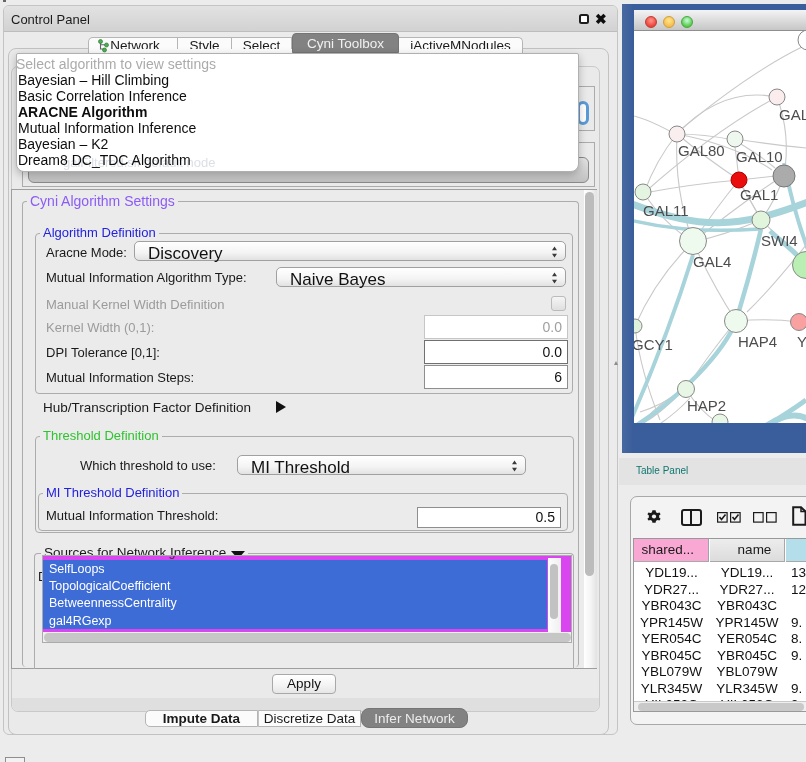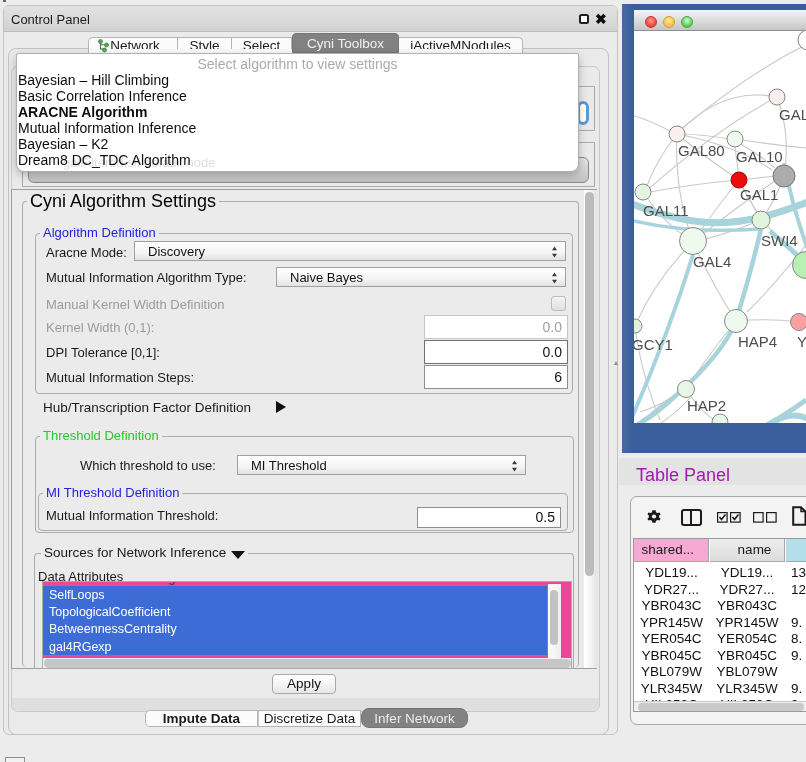--- a/index.html
+++ b/index.html
@@ -1,19 +1,19 @@
 <!DOCTYPE html>
 <html><head><meta charset="utf-8"><style>
 *{margin:0;padding:0;box-sizing:border-box}
 html,body{width:806px;height:762px}
 body{background:#ECECEC;font-family:"Liberation Sans",sans-serif;position:relative;overflow:hidden}
 .abs{position:absolute}
 .lbl{position:absolute;font-size:13px;color:#1a1a1a;font-weight:normal;white-space:nowrap}
 .gray{color:#9B9B9B !important}
-.combo{position:absolute;border:1px solid #A0A0A0;border-radius:0;background:linear-gradient(#FFFFFF,#F4F4F4 60%,#E2E2E2);font-size:13px;color:#111}
+.combo{position:absolute;border:1px solid #A0A0A0;border-radius:5px;background:linear-gradient(#FFFFFF,#F4F4F4 60%,#E2E2E2);font-size:17px;color:#111}
 .fld{position:absolute;background:#fff;font-size:14px;color:#111;text-align:right;padding-right:5px}
 .fieldset{position:absolute;border:1px solid #ACACAC;border-radius:4px}
 .flabel{position:absolute;top:-8px;background:#EBEBEB;padding:0 3px;font-size:13px;white-space:nowrap;line-height:14px}
 .titem{font-size:13px;color:#1a1a1a;white-space:nowrap;text-align:center}
 .trow{display:flex;height:16.5px;line-height:16.5px}
 .trow span:first-child{width:75px;text-align:center}
 .trow span:nth-child(2){width:76px;text-align:center}
 .trow i{font-style:normal;padding-left:6px}
 .car{position:absolute;left:0;top:0;width:0;height:0}
 </style></head>
@@ -45,21 +45,21 @@
   <circle cx="3.5" cy="3.5" r="2" fill="#4CAF50" stroke="#2E7D32" stroke-width="0.7"></circle>
   <circle cx="9.5" cy="7" r="2" fill="#4CAF50" stroke="#2E7D32" stroke-width="0.7"></circle>
   <circle cx="7.5" cy="12" r="2" fill="#4CAF50" stroke="#2E7D32" stroke-width="0.7"></circle>
 </svg>
 
 <div class="abs" style="left:11px;top:189px;width:586px;height:480px;background:#EBEBEB;border:1px solid #9E9E9E"></div>
 <div class="abs" style="left:584px;top:190px;width:13px;height:478px;background:linear-gradient(to right,#FFFFFF,#F4F4F4 55%,#E2E2E2)"></div>
 <div class="abs" style="left:585px;top:192px;width:9px;height:384px;background:#BCBCBC;border-radius:5px"></div>
 
 <div class="fieldset" style="left:22px;top:201px;width:557px;height:466px;border-bottom:none">
-  <span class="flabel" style="left:4px;color:#000000;font-size:18px">Cyni Algorithm Settings</span>
+  <span class="flabel" style="left:4px;color:#8b5cf6;font-size:14px">Cyni Algorithm Settings</span>
 </div>
 
 <div class="fieldset" style="left:35px;top:233px;width:538px;height:161px">
   <span class="flabel" style="left:4px;color:#2222DD">Algorithm Definition</span>
 </div>
 <div class="lbl" style="left:46px;top:245px">Aracne Mode:</div>
 <div class="combo" style="left:134px;top:241px;width:432px;height:20px">
     <span style="position:absolute;left:13px;top:2px">Discovery</span>
   <svg class="abs" style="right:7px;top:4px" width="7" height="12" viewBox="0 0 7 12">
       <path d="M3.5 0.5 L6 4.2 L1 4.2 Z M3.5 11.5 L6 7.8 L1 7.8 Z" fill="#3a3a3a"></path>
@@ -98,21 +98,21 @@
   <span class="flabel" style="left:4px;color:#2222DD">MI Threshold Definition</span>
 </div>
 <div class="lbl" style="left:46px;top:508px">Mutual Information Threshold:</div>
 <div class="fld" style="left:417px;top:507px;width:144px;height:21px;border:1px solid #8E8E8E;line-height:19px">0.5</div>
 
 <div class="fieldset" style="left:34px;top:553px;width:540px;height:116px;border-bottom:none;border-radius:4px 4px 0 0">
   <span class="flabel" style="left:6px;color:#1a1a1a;background:#EBEBEB;font-size:13.5px">Sources for Network Inference&nbsp;&nbsp;&nbsp;&nbsp;&nbsp;</span>
 </div>
 <div class="car" style="left:231px;top:551px;border-top:8px solid #111;border-left:7px solid transparent;border-right:7px solid transparent"></div>
 <div class="lbl" style="left:38px;top:569px">Data Attributes</div>
-<div class="abs" style="left:42px;top:581px;width:530px;height:88px;background:#ec4899;border:1px solid #ABABAB;overflow:hidden">
+<div class="abs" style="left:42px;top:555px;width:530px;height:88px;background:#d946ef;border:1px solid #ABABAB;overflow:hidden">
   <div style="position:absolute;left:6px;top:-11px;font-size:12.5px;color:#333">NumberOfDirectedEdges</div>
   <div style="position:absolute;left:0;top:4px;width:504px;height:69px;background:#3D6CD7"></div>
   <div style="position:absolute;left:6px;top:5px;font-size:12.5px;color:#fff;line-height:17.2px">SelfLoops<br>TopologicalCoefficient<br>BetweennessCentrality<br>gal4RGexp</div>
   <div style="position:absolute;left:505px;top:2px;width:13px;height:84px;background:linear-gradient(to right,#FDFDFD,#EFEFEF)"></div>
   <div style="position:absolute;left:507px;top:8px;width:8px;height:55px;background:#C2C2C2;border-radius:4px"></div>
   <div style="position:absolute;left:0;top:76px;width:530px;height:12px;background:#EFEFEF"></div>
   <div style="position:absolute;left:1px;top:77px;width:527px;height:9px;background:#C6C6C6;border-radius:4.5px"></div>
 </div>
 
 <div class="abs" style="left:272px;top:674px;width:64px;height:20px;background:linear-gradient(#FFFFFF,#F4F4F4 55%,#E6E6E6);border:1px solid #A8A8A8;border-radius:4px;text-align:center;font-size:13.5px;color:#111;line-height:18px">Apply</div>
@@ -207,21 +207,21 @@
       <text x="761" y="246">SWI4</text>
 <text x="693" y="267">GAL4</text>
       <text x="632" y="350">GCY1</text>
 <text x="738" y="347">HAP4</text>
       <text x="797" y="347">Y</text>
 <text x="687" y="411">HAP2</text>
 </g>
 </svg>
 
 <div class="abs" style="left:619px;top:458px;width:187px;height:27px;background:#E3E3E3"></div>
-<div class="abs" style="left:636px;top:465px;font-size:18px;color:#a21caf">Table Panel</div>
+<div class="abs" style="left:636px;top:465px;font-size:10px;color:#0f766e">Table Panel</div>
 <div class="abs" style="left:630px;top:496px;width:185px;height:229px;background:#F3F3F3;border:1px solid #A8A8A8;border-radius:7px"></div>
 
 <svg class="abs" style="left:645px;top:508px" width="18" height="18" viewBox="0 0 18 18">
   <path d="M9 2.2 L10.6 2.2 L11 4.2 A5 5 0 0 1 12.6 5.1 L14.5 4.4 L15.6 6.2 L14.1 7.6 A5 5 0 0 1 14.1 9.4 L15.6 10.8 L14.5 12.6 L12.6 11.9 A5 5 0 0 1 11 12.8 L10.6 14.8 L7.4 14.8 L7 12.8 A5 5 0 0 1 5.4 11.9 L3.5 12.6 L2.4 10.8 L3.9 9.4 A5 5 0 0 1 3.9 7.6 L2.4 6.2 L3.5 4.4 L5.4 5.1 A5 5 0 0 1 7 4.2 L7.4 2.2 Z" fill="#1b1b1b"></path>
   <circle cx="9" cy="8.5" r="2.1" fill="#F3F3F3"></circle>
 </svg>
 <div class="abs" style="left:681px;top:509px;width:21px;height:17px;border:2.4px solid #1b1b1b;border-radius:3px"></div>
 <div class="abs" style="left:690px;top:509px;width:2.4px;height:17px;background:#1b1b1b"></div>
 <svg class="abs" style="left:717px;top:512px" width="25" height="11" viewBox="0 0 25 11">
   <rect x="0.6" y="0.6" width="9.5" height="9.5" fill="none" stroke="#1b1b1b" stroke-width="1.2"></rect>
@@ -292,15 +292,15 @@
   <div style="position:absolute;left:0;top:162px;width:173px;height:12px;background:#EFEFEF;border-top:1px solid #C9C9C9"></div>
   <div style="position:absolute;left:4px;top:164px;width:166px;height:8px;background:#C9C9C9;border-radius:4px"></div>
 </div>
 
 <div class="abs" style="left:22px;top:86px;width:573px;height:45px;border:1px solid #ABABAB"></div>
 <div class="abs" style="left:577px;top:101px;width:12px;height:24px;background:#fff;border:3px solid #5B9BD5;border-radius:6px"></div>
 <div class="abs" style="left:22px;top:142px;width:573px;height:45px;border:1px solid #ABABAB"></div>
 <div class="abs" style="left:28px;top:157px;width:561px;height:26px;background:linear-gradient(#E4E4E4,#C0C0C0);border:1px solid #8A8A8A;border-radius:6px"></div>
 
 <div class="abs" style="left:16px;top:53px;width:563px;height:119px;background:#FFFFFF;border:1px solid #B0B0B0;border-radius:2px 2px 8px 8px;box-shadow:0 3px 8px rgba(0,0,0,0.25)"></div>
-<div class="abs" style="left:16px;top:56px;width:563px;text-align:center;font-size:14px;color:#ABABAB">Select algorithm to view settings</div>
+<div class="abs" style="left:16px;top:56px;width:563px;text-align:left;font-size:14px;color:#ABABAB">Select algorithm to view settings</div>
 <div class="abs" style="left:63px;top:155px;font-size:13px;color:#DCE0E6">galFiltered.sif default node</div>
 <div class="abs" style="left:18px;top:72px;font-size:14px;color:#0d0d0d;line-height:16px;white-space:nowrap">Bayesian – Hill Climbing<br>Basic Correlation Inference<br><b>ARACNE Algorithm</b><br>Mutual Information Inference<br>Bayesian – K2<br>Dream8 DC_TDC Algorithm</div>
 
 </body></html>

